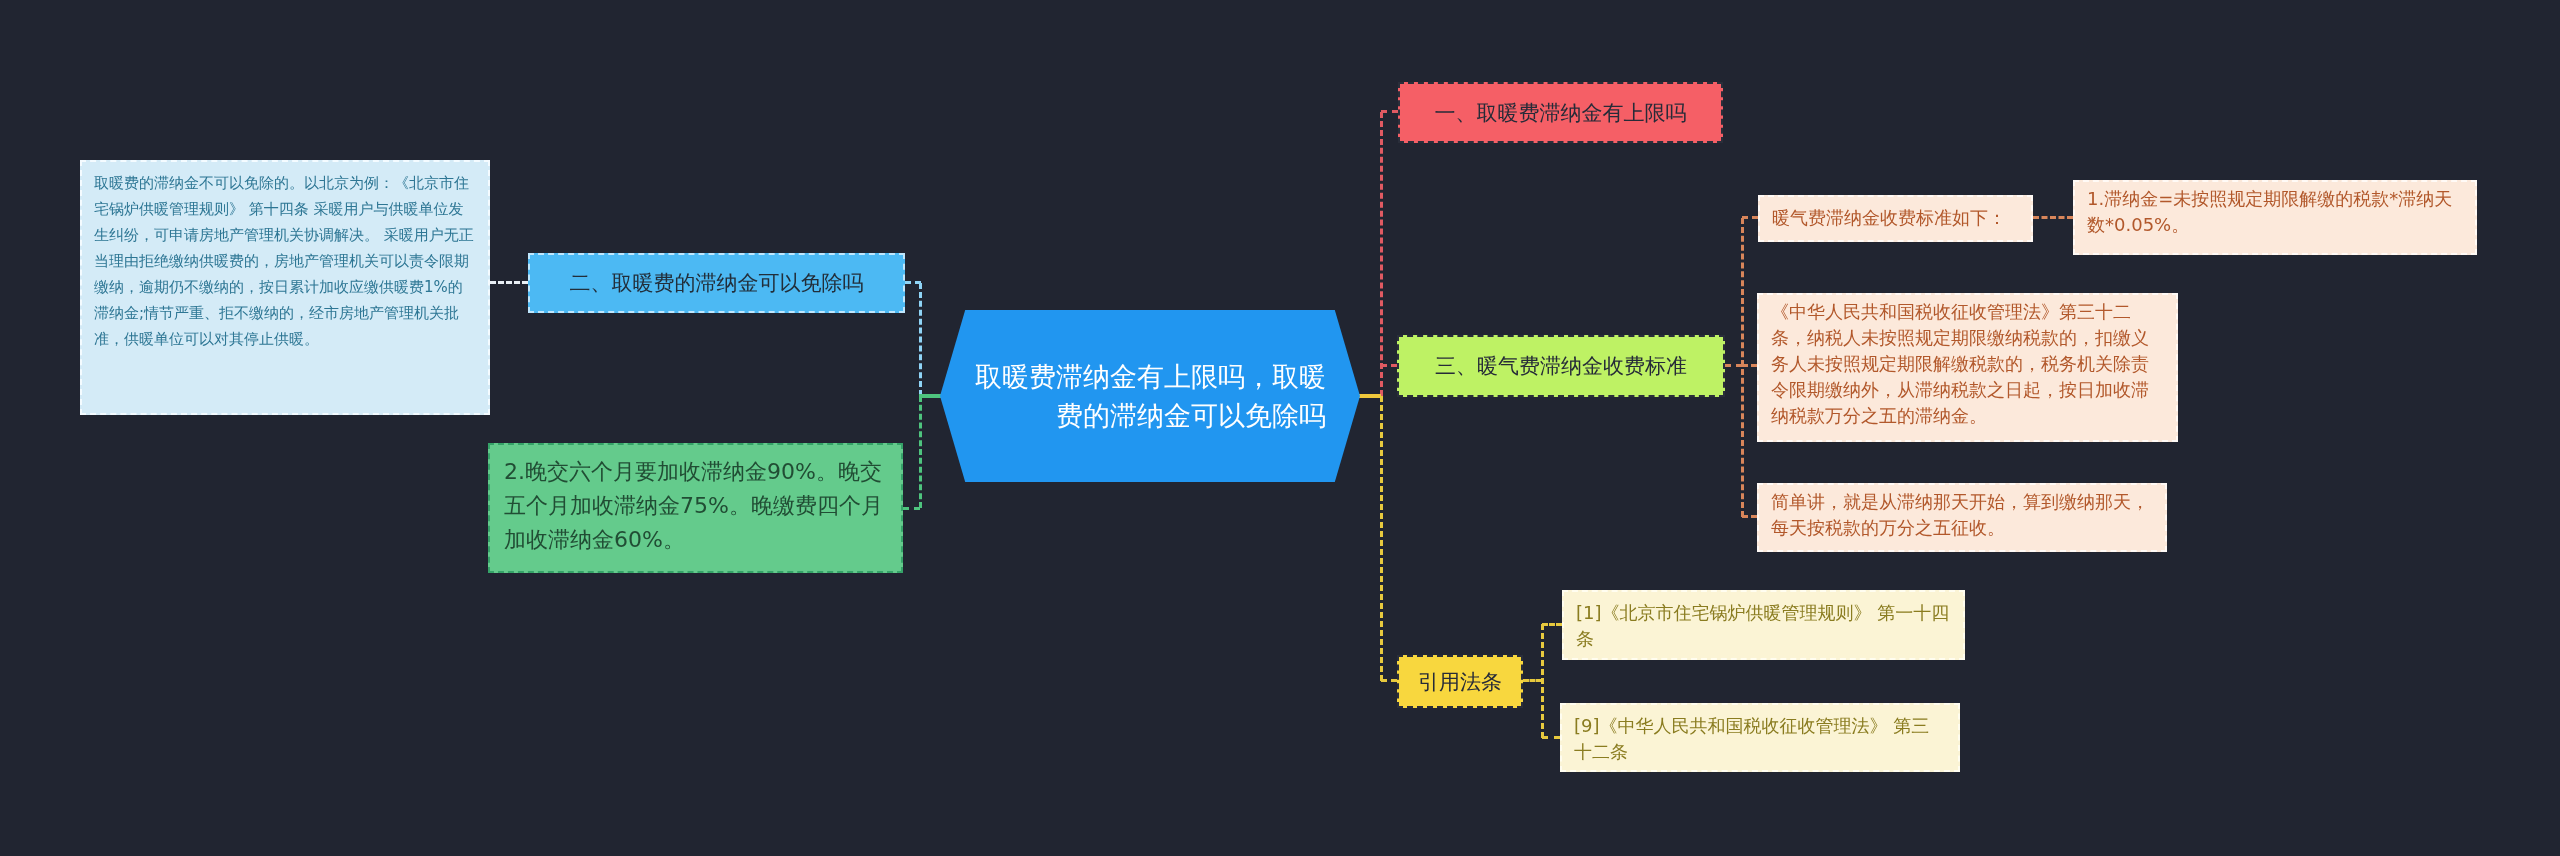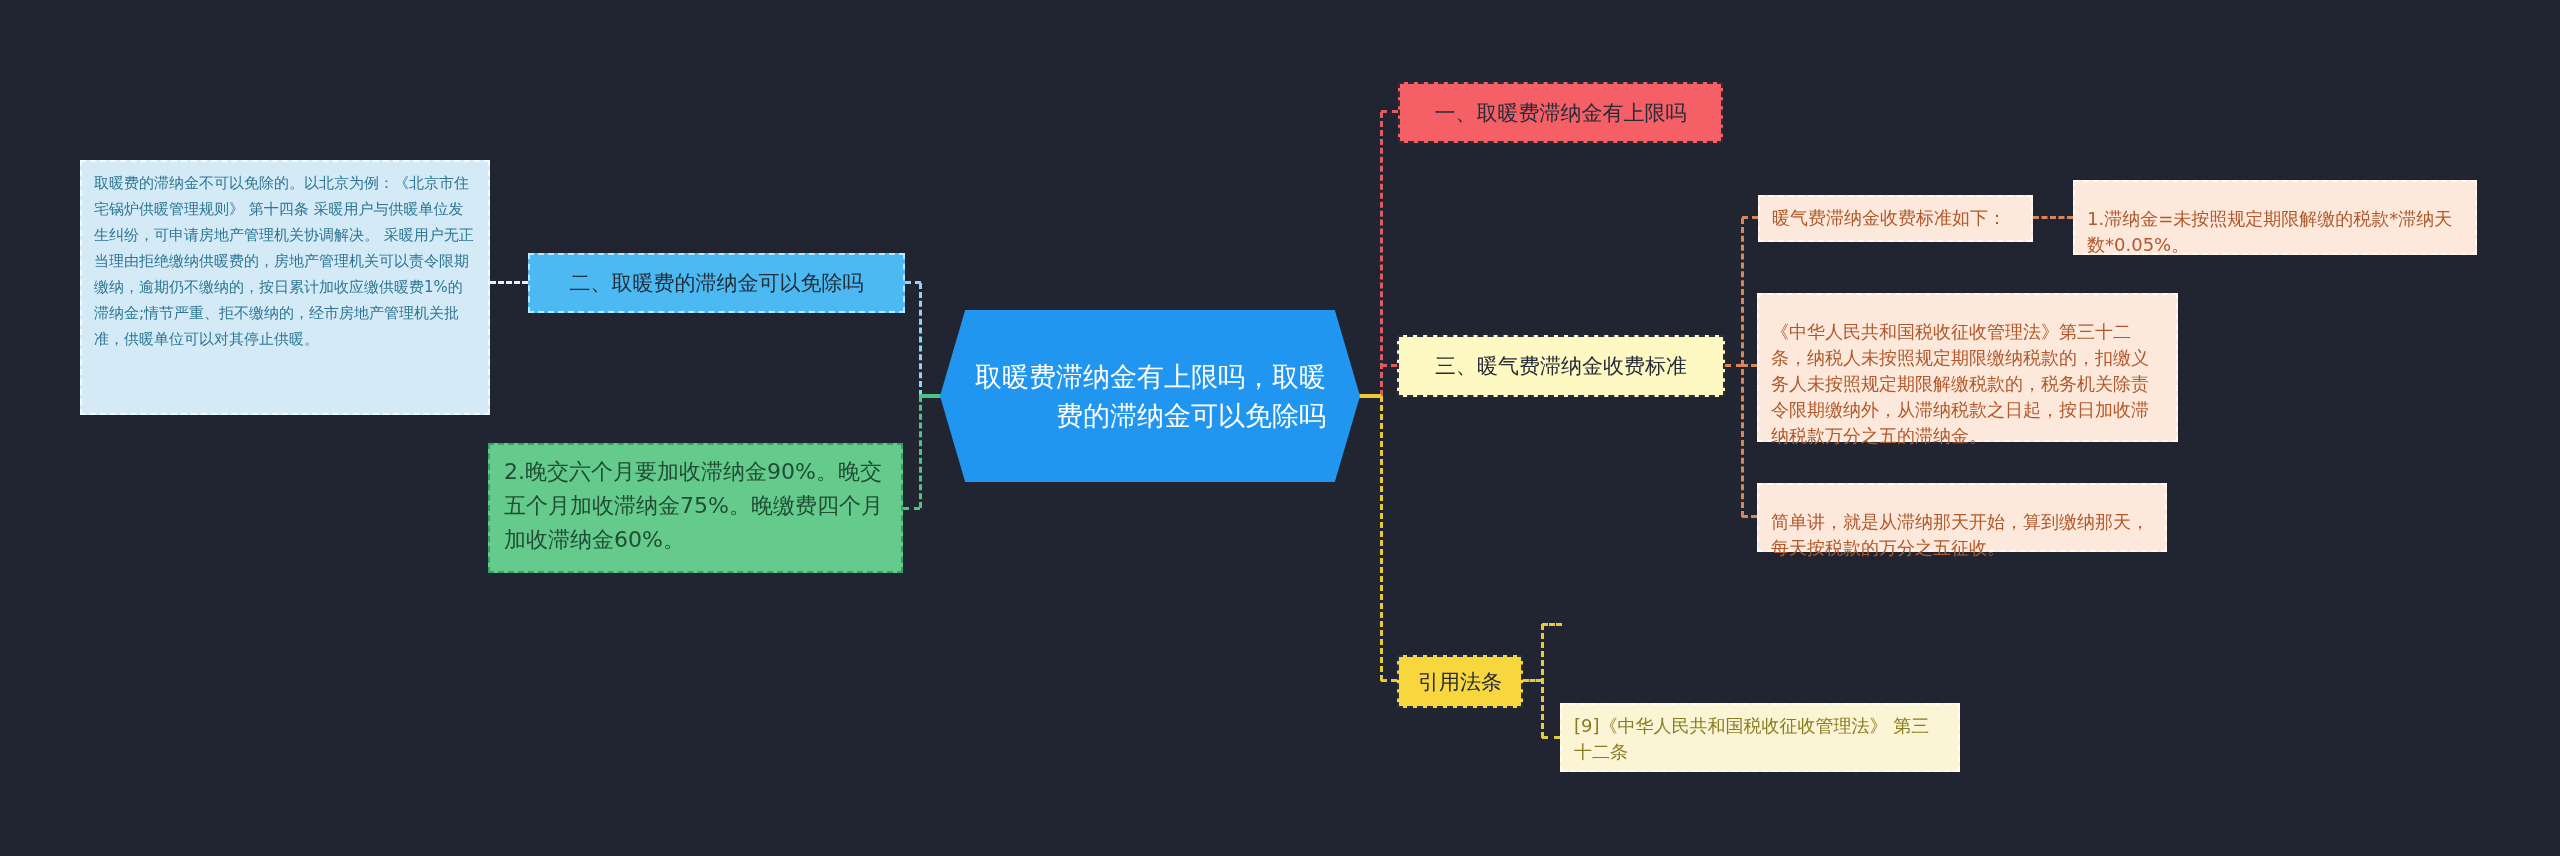--- a/index.html
+++ b/index.html
@@ -43,27 +43,27 @@
   }
   
   .topic1{
     left:1398px;top:82px;width:325px;height:61px;
     background:#f55f66;border:2px dashed #2a2e3a;color:#262b38;
     font-size:21px;display:flex;align-items:center;justify-content:center;text-align:center;
   }
   
   .topic3{
     left:1397px;top:335px;width:328px;height:62px;
-    background:#fef9c3;border:2px dashed #2a2e3a;color:#262b38;
+    background:#bef264;border:2px dashed #2a2e3a;color:#262b38;
     font-size:21px;display:flex;align-items:center;justify-content:center;text-align:right;
   }
   
   .cream{
     background:#fce9db;border:2px dashed #fffaf6;color:#b2582b;
-    font-size:18px;line-height:26px;padding:24px 12px;
+    font-size:18px;line-height:26px;padding:4px 12px;
   }
   .intro{left:1758px;top:195px;width:275px;height:47px;padding:8px 12px;}
   .formula{left:2073px;top:180px;width:404px;height:75px;}
   .law32{left:1757px;top:293px;width:421px;height:149px;}
   .summary{left:1757px;top:483px;width:410px;height:69px;}
   
   .citations{
     left:1397px;top:655px;width:126px;height:53px;
     background:#f8d73e;border:2px dashed #2a2e3a;color:#262b38;
     font-size:21px;display:flex;align-items:center;justify-content:center;
@@ -143,18 +143,21 @@
   </div>
 
   <div class="node cream summary">
     <span class="txt">简单讲，就是从滞纳那天开始，算到缴纳那天，每天按税款的万分之五征收。</span>
   </div>
 
   <div class="node citations">
     <span class="txt">引用法条</span>
   </div>
 
+  <div class="node cite cite1">
+    <span class="txt">[1]《北京市住宅锅炉供暖管理规则》 第一十四条</span>
+  </div>
 
   <div class="node cite cite2">
     <span class="txt">[9]《中华人民共和国税收征收管理法》 第三十二条</span>
   </div>
 
 </div>
 
 </body></html>

